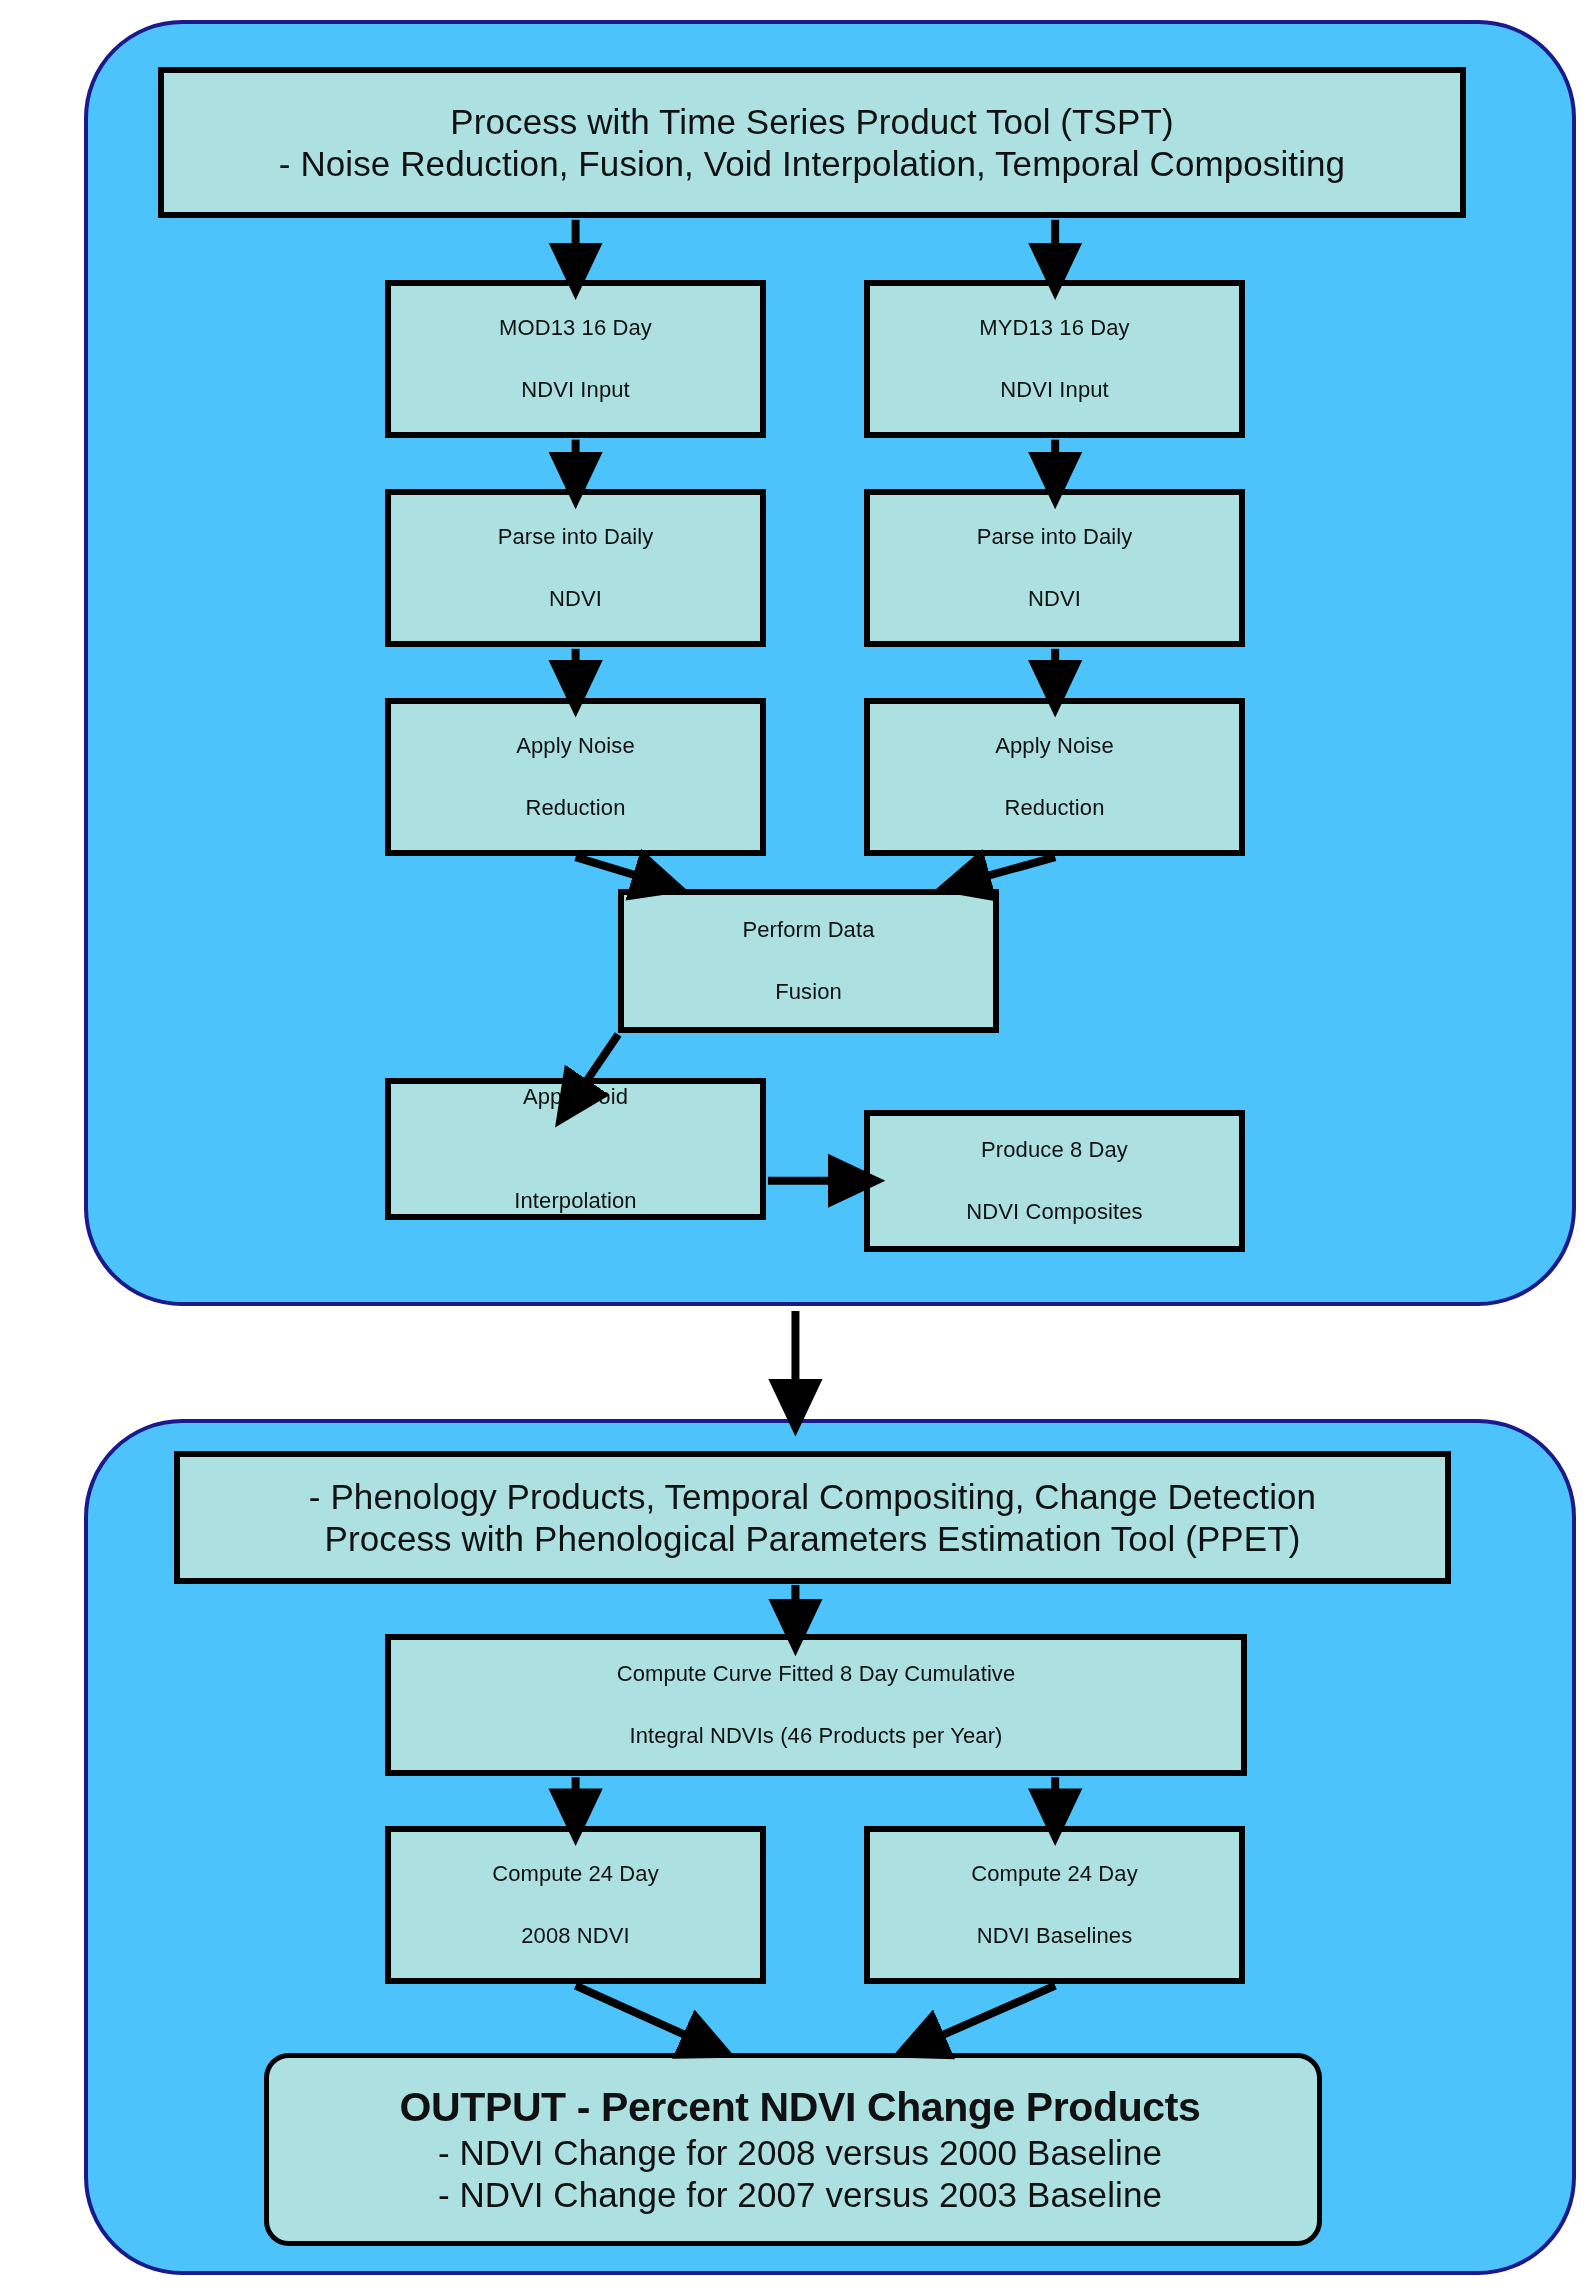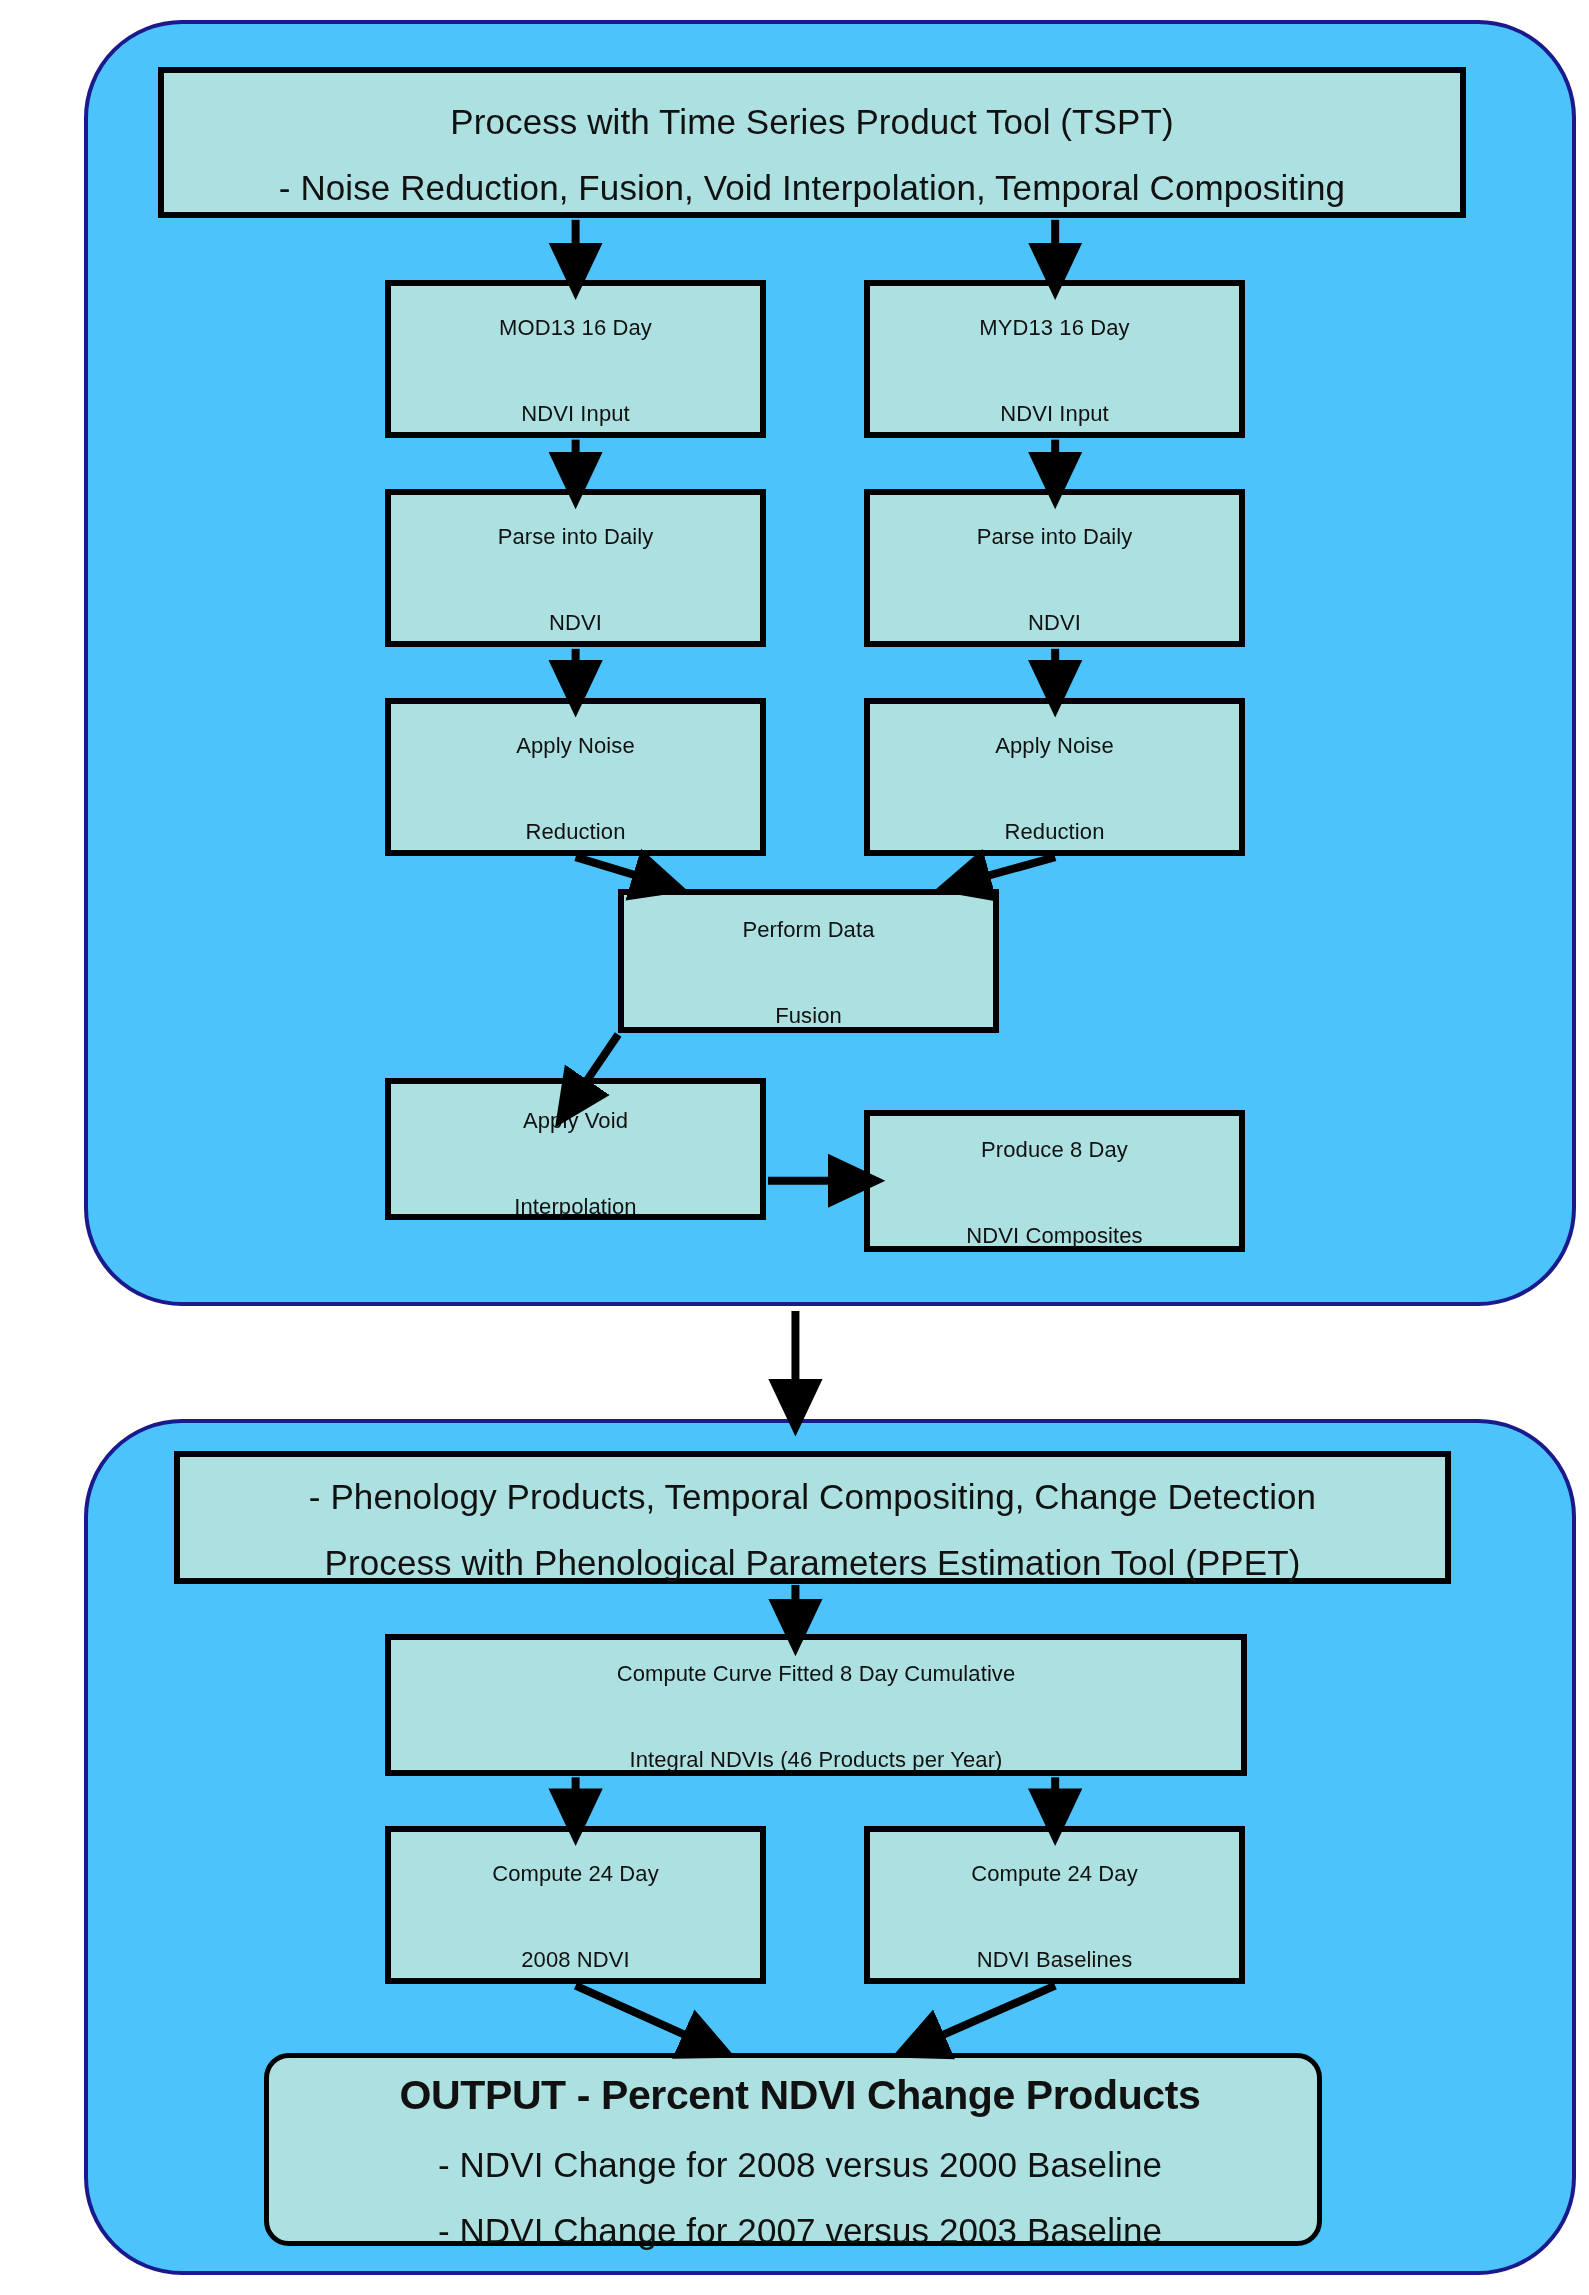--- a/index.html
+++ b/index.html
@@ -44,21 +44,20 @@
     font-weight: 400;
     letter-spacing: 0.1px;
   }
   .box.rounded {
     border-radius: 25px;
     border-width: 5.3px;
   }
   .box .line {
     display: block;
     white-space: nowrap;
-    margin-top: 24px;
   }
   .box.leftal {
     align-items: center;
     text-align: left;
     padding-left: 14px;
   }
 
   
   .fs-hdr  { font-size: 35px; }
   .fs-node { font-size: 22px; gap: 36px; }

